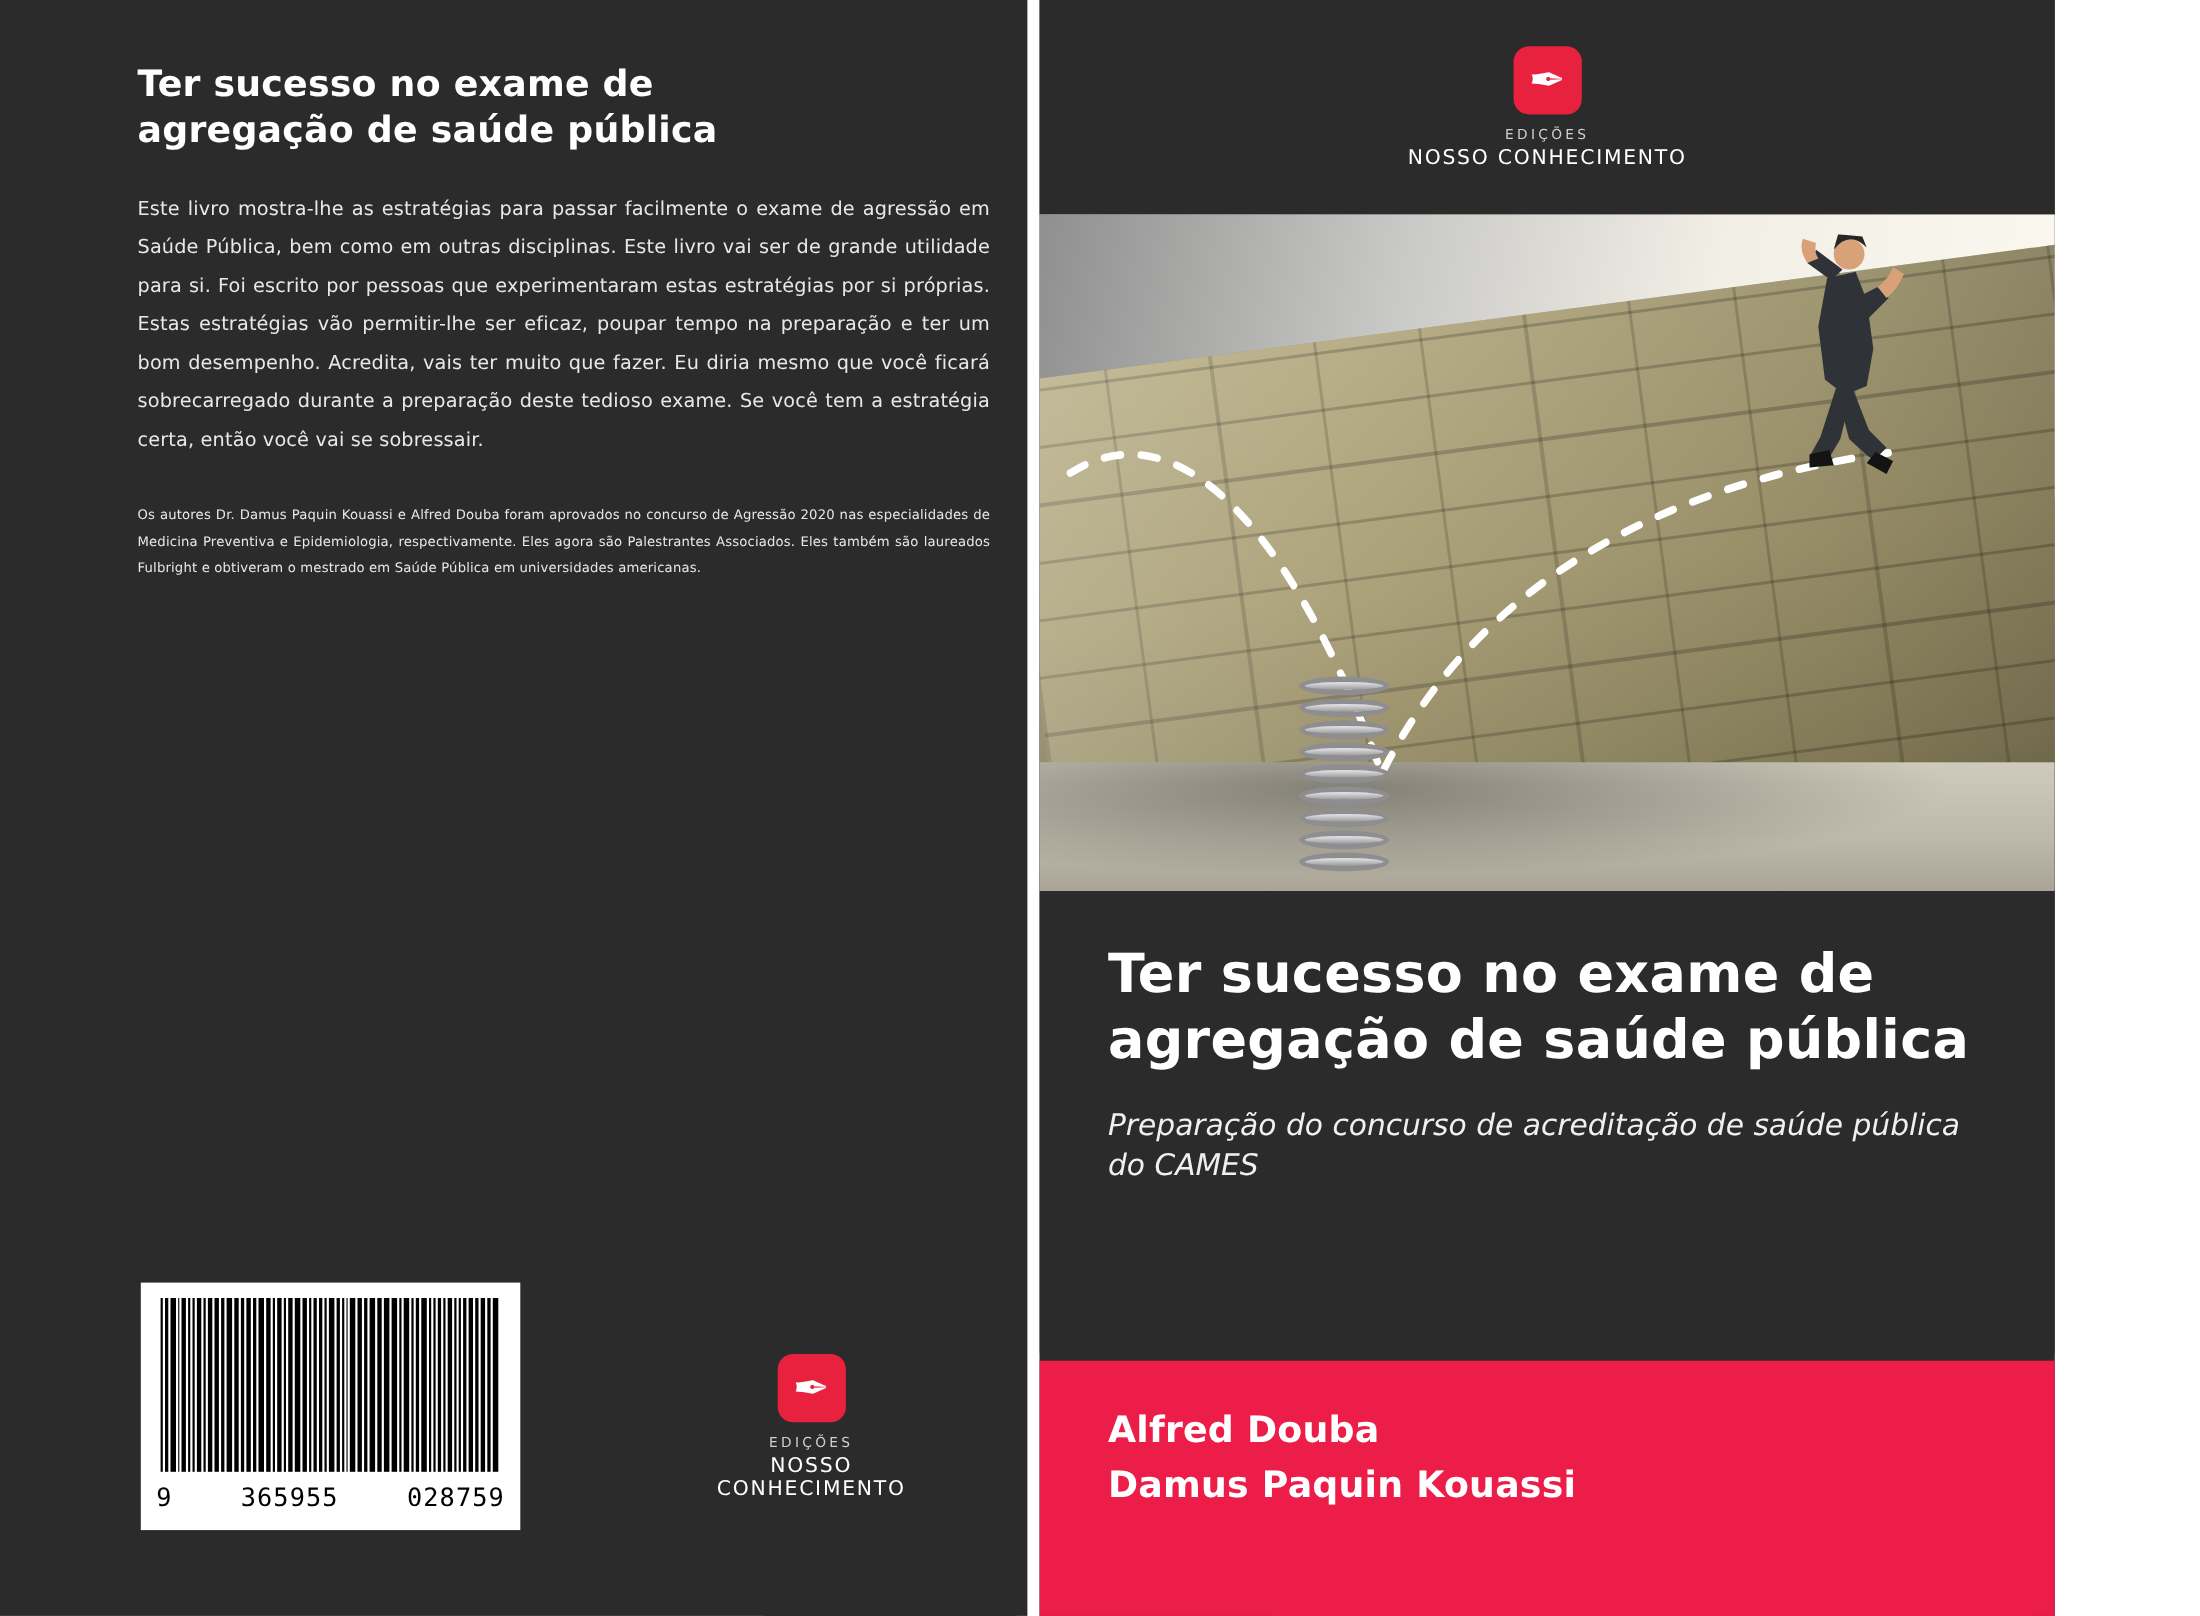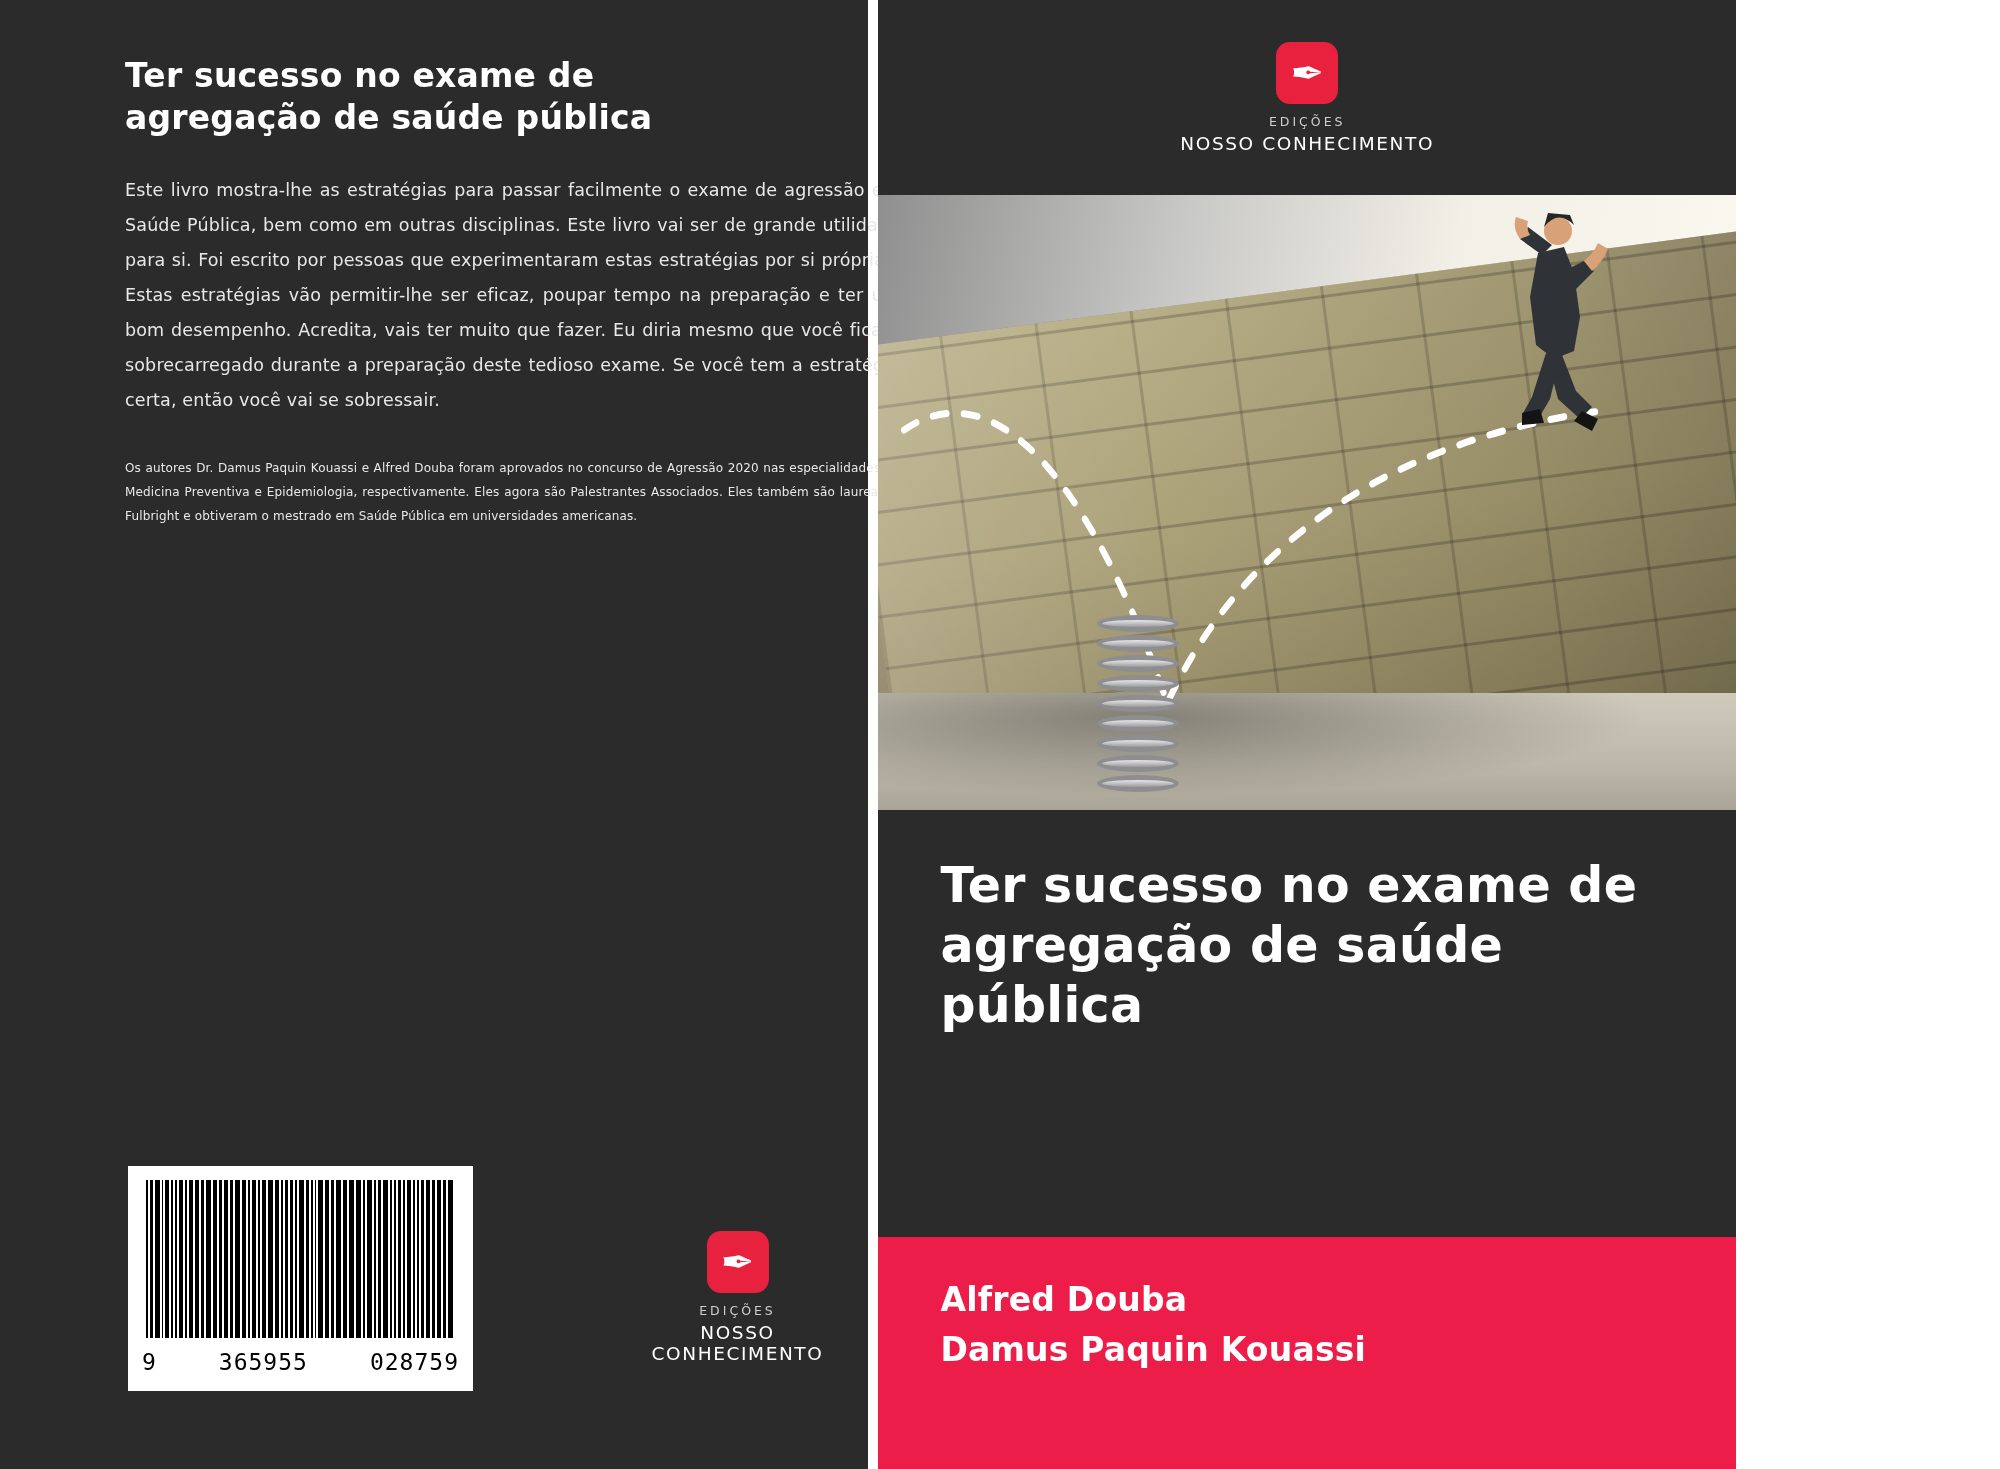--- a/index.html
+++ b/index.html
@@ -8,21 +8,21 @@
     background: #ffffff;
   }
   body {
     width: 2000px;
     height: 1469px;
     font-family: "DejaVu Sans", sans-serif;
     overflow: hidden;
   }
   .cover-wrap {
     position: relative;
-    width: 1736px;
+    width: 1868px;
     height: 1469px;
     display: flex;
   }
 
   
   .back-cover {
     position: relative;
     width: 1000px;
     height: 1469px;
     background: #2b2b2b;
@@ -407,20 +407,21 @@
         <path d="M58,14 q14,-18 30,-2 l-4,-10 l-22,-2 z" fill="#262626"></path>
         <path d="M34,26 q-8,-12 -4,-22 l12,4 q-2,8 2,14 z" fill="#d9a178"></path>
         <path d="M98,48 q10,-8 14,-18 l10,6 q-6,14 -16,22 z" fill="#d9a178"></path>
         <path d="M36,200 l18,-4 l4,14 l-22,2 z" fill="#141414"></path>
         <path d="M96,198 l16,8 l-6,12 l-18,-10 z" fill="#141414"></path>
       </svg>
     </div>
 
     <div class="front-title-block">
       <h1 class="front-title">Ter sucesso no exame de agregação de saúde pública</h1>
+      <p class="front-subtitle">Preparação do concurso de acreditação de saúde pública do CAMES</p>
     </div>
 
     <div class="front-bottom">
       <div class="author">Alfred Douba</div>
       <div class="author">Damus Paquin Kouassi</div>
     </div>
 
   </div>
 </div>
 

